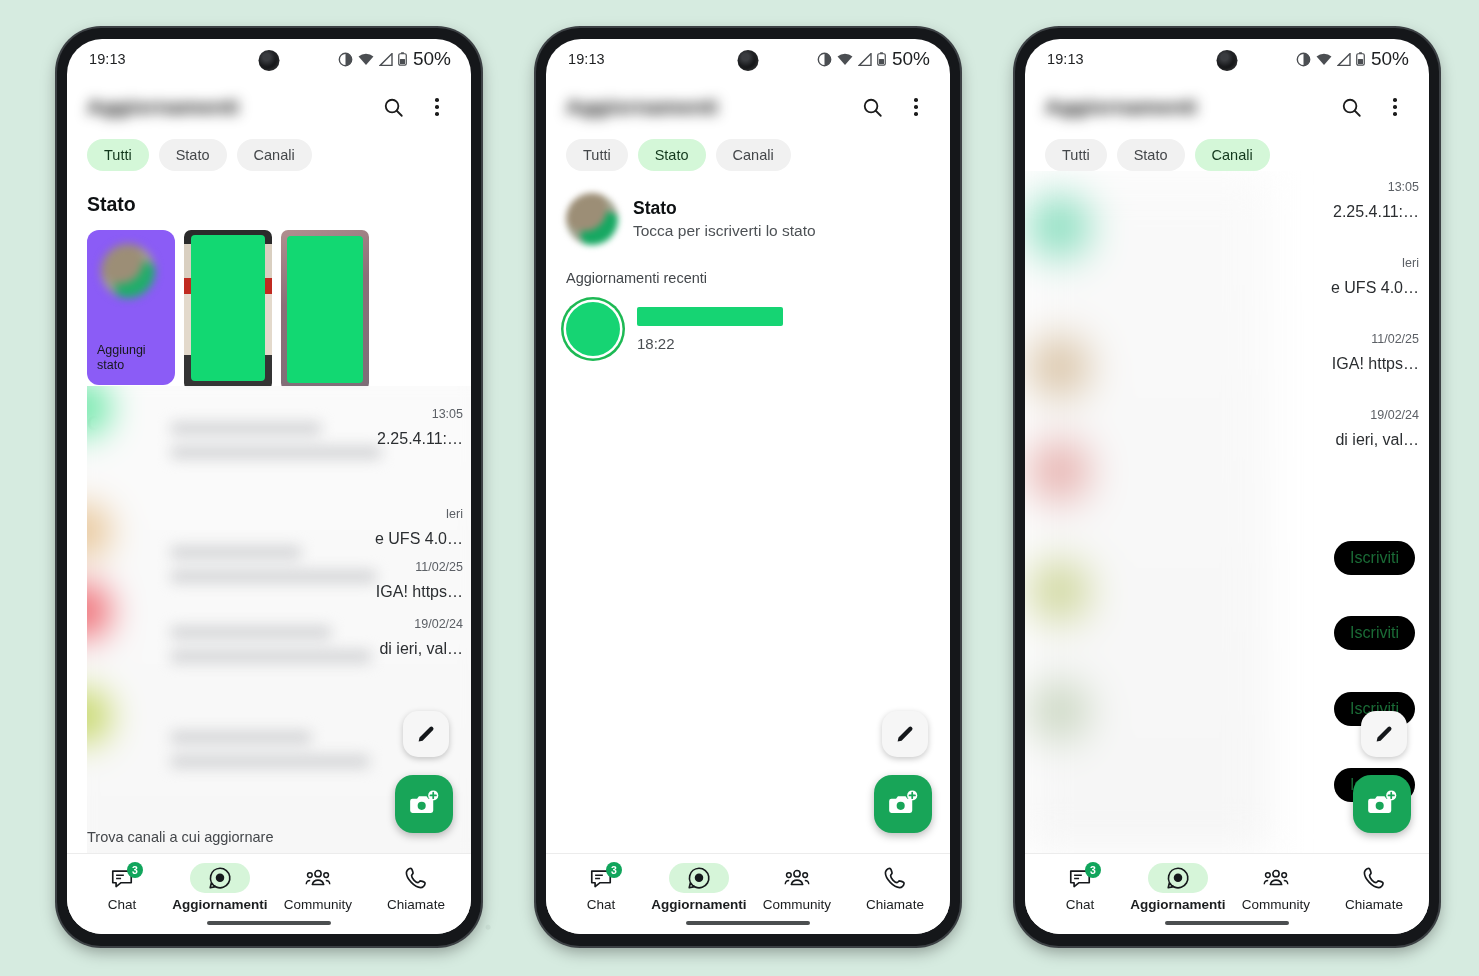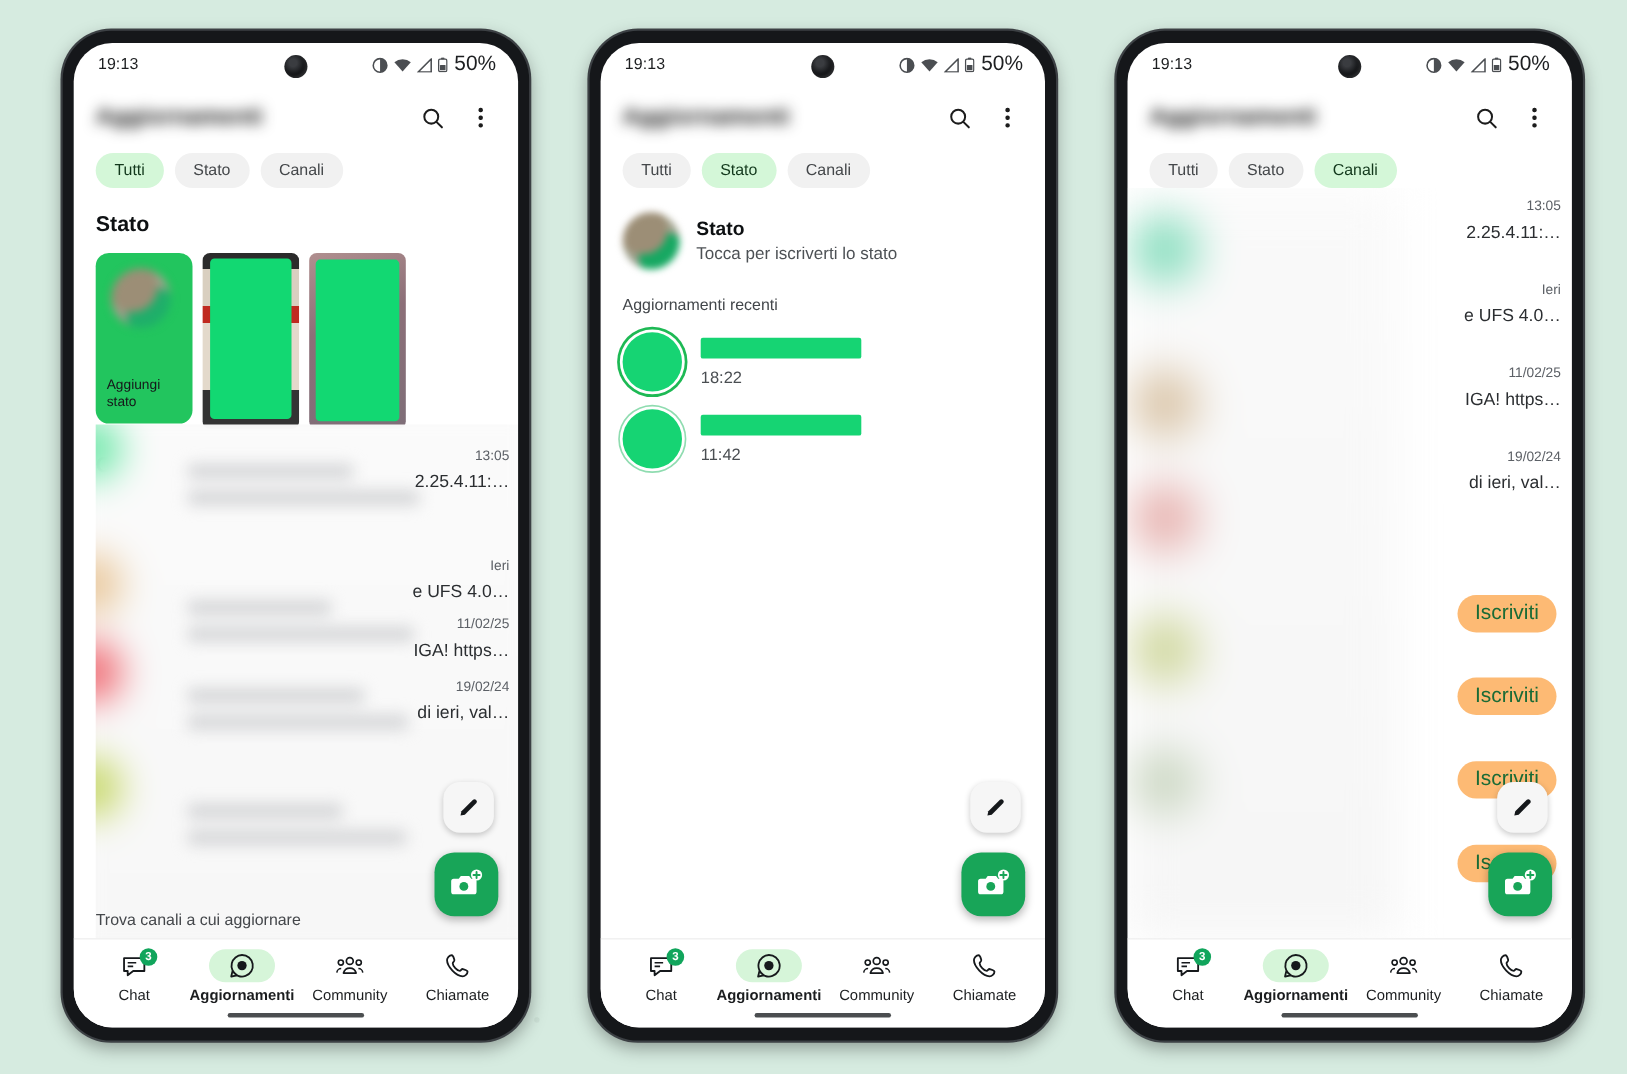--- a/index.html
+++ b/index.html
@@ -118,21 +118,21 @@
     font-size: 14.5px; color: #31343a;
   }
 
   
   .status-row {
     display: flex; gap: 9px;
     padding: 14px 0 0 20px;
   }
   .status-card {
     width: 88px; height: 155px; border-radius: 12px;
-    background: #22c55e; position: relative; overflow: hidden;
+    background: #8b5cf6; position: relative; overflow: hidden;
     flex: 0 0 auto; cursor: pointer;
   }
   .add-avatar {
     position: absolute; left: 14px; top: 14px;
     width: 54px; height: 54px; border-radius: 50%;
     background:
       radial-gradient(circle at 35% 30%, #9c8e76 0 45%, transparent 46%),
       radial-gradient(circle at 70% 75%, #1fae6a 0 42%, transparent 43%),
       linear-gradient(150deg,#bdb39d,#7f8f7c);
     filter: blur(4px);
@@ -289,21 +289,21 @@
       radial-gradient(circle 52px at 34px 196px, #d9c3a5 0 58%, transparent 60%),
       radial-gradient(circle 52px at 34px 300px, #e7b0ad 0 58%, transparent 60%),
       radial-gradient(circle 52px at 34px 420px, #cfd79b 0 58%, transparent 60%),
       radial-gradient(circle 52px at 34px 540px, #cbd7c2 0 58%, transparent 60%),
       linear-gradient(180deg,#fafafa,#f6f6f6);
   }
   .p3meta { position: absolute; right: 10px; top: 0; width: 130px; text-align: right; }
   .p3sub {
     position: absolute; right: 14px;
     height: 34px; padding: 0 16px; border-radius: 17px;
-    background: #fdba74; color: #1a6b36; font-size: 19px;
+    background: #000000; color: #1a6b36; font-size: 16px;
     display: flex; align-items: center; justify-content: center;
     border: 0; cursor: pointer;
   }
 </style>
 </head>
 <body>
 
 <div class="bg-noise"></div>
 
 <div class="phone p1">
@@ -541,27 +541,20 @@
       <div class="recent-label">Aggiornamenti recenti</div>
 
       <div class="status-item">
         <div class="si-ring"></div>
         <div class="si-body">
           <div class="si-censor"></div>
           <div class="si-time">18:22</div>
         </div>
       </div>
 
-      <div class="status-item">
-        <div class="si-ring seen"></div>
-        <div class="si-body">
-          <div class="si-censor"></div>
-          <div class="si-time">11:42</div>
-        </div>
-      </div>
 
       <button class="fab-pencil">
         <svg width="23" height="23" viewBox="0 0 24 24">
             <path d="M3.8 19.2l.9-4 11-11a2.3 2.3 0 0 1 3.2 3.2l-11 11z" fill="#15181b"></path>
           </svg>
       </button>
       <button class="fab-camera">
         <svg width="30" height="30" viewBox="0 0 26 26">
           <path d="M3 8.5h4l1.6-2.2h6.6L16.8 8.5H19a2 2 0 0 1 2 2v8.2a2 2 0 0 1-2 2H3a2 2 0 0 1-2-2V10.5a2 2 0 0 1 2-2z" fill="#fff"></path>
           <circle cx="11" cy="14.6" r="3.5" fill="#18a558"></circle>

